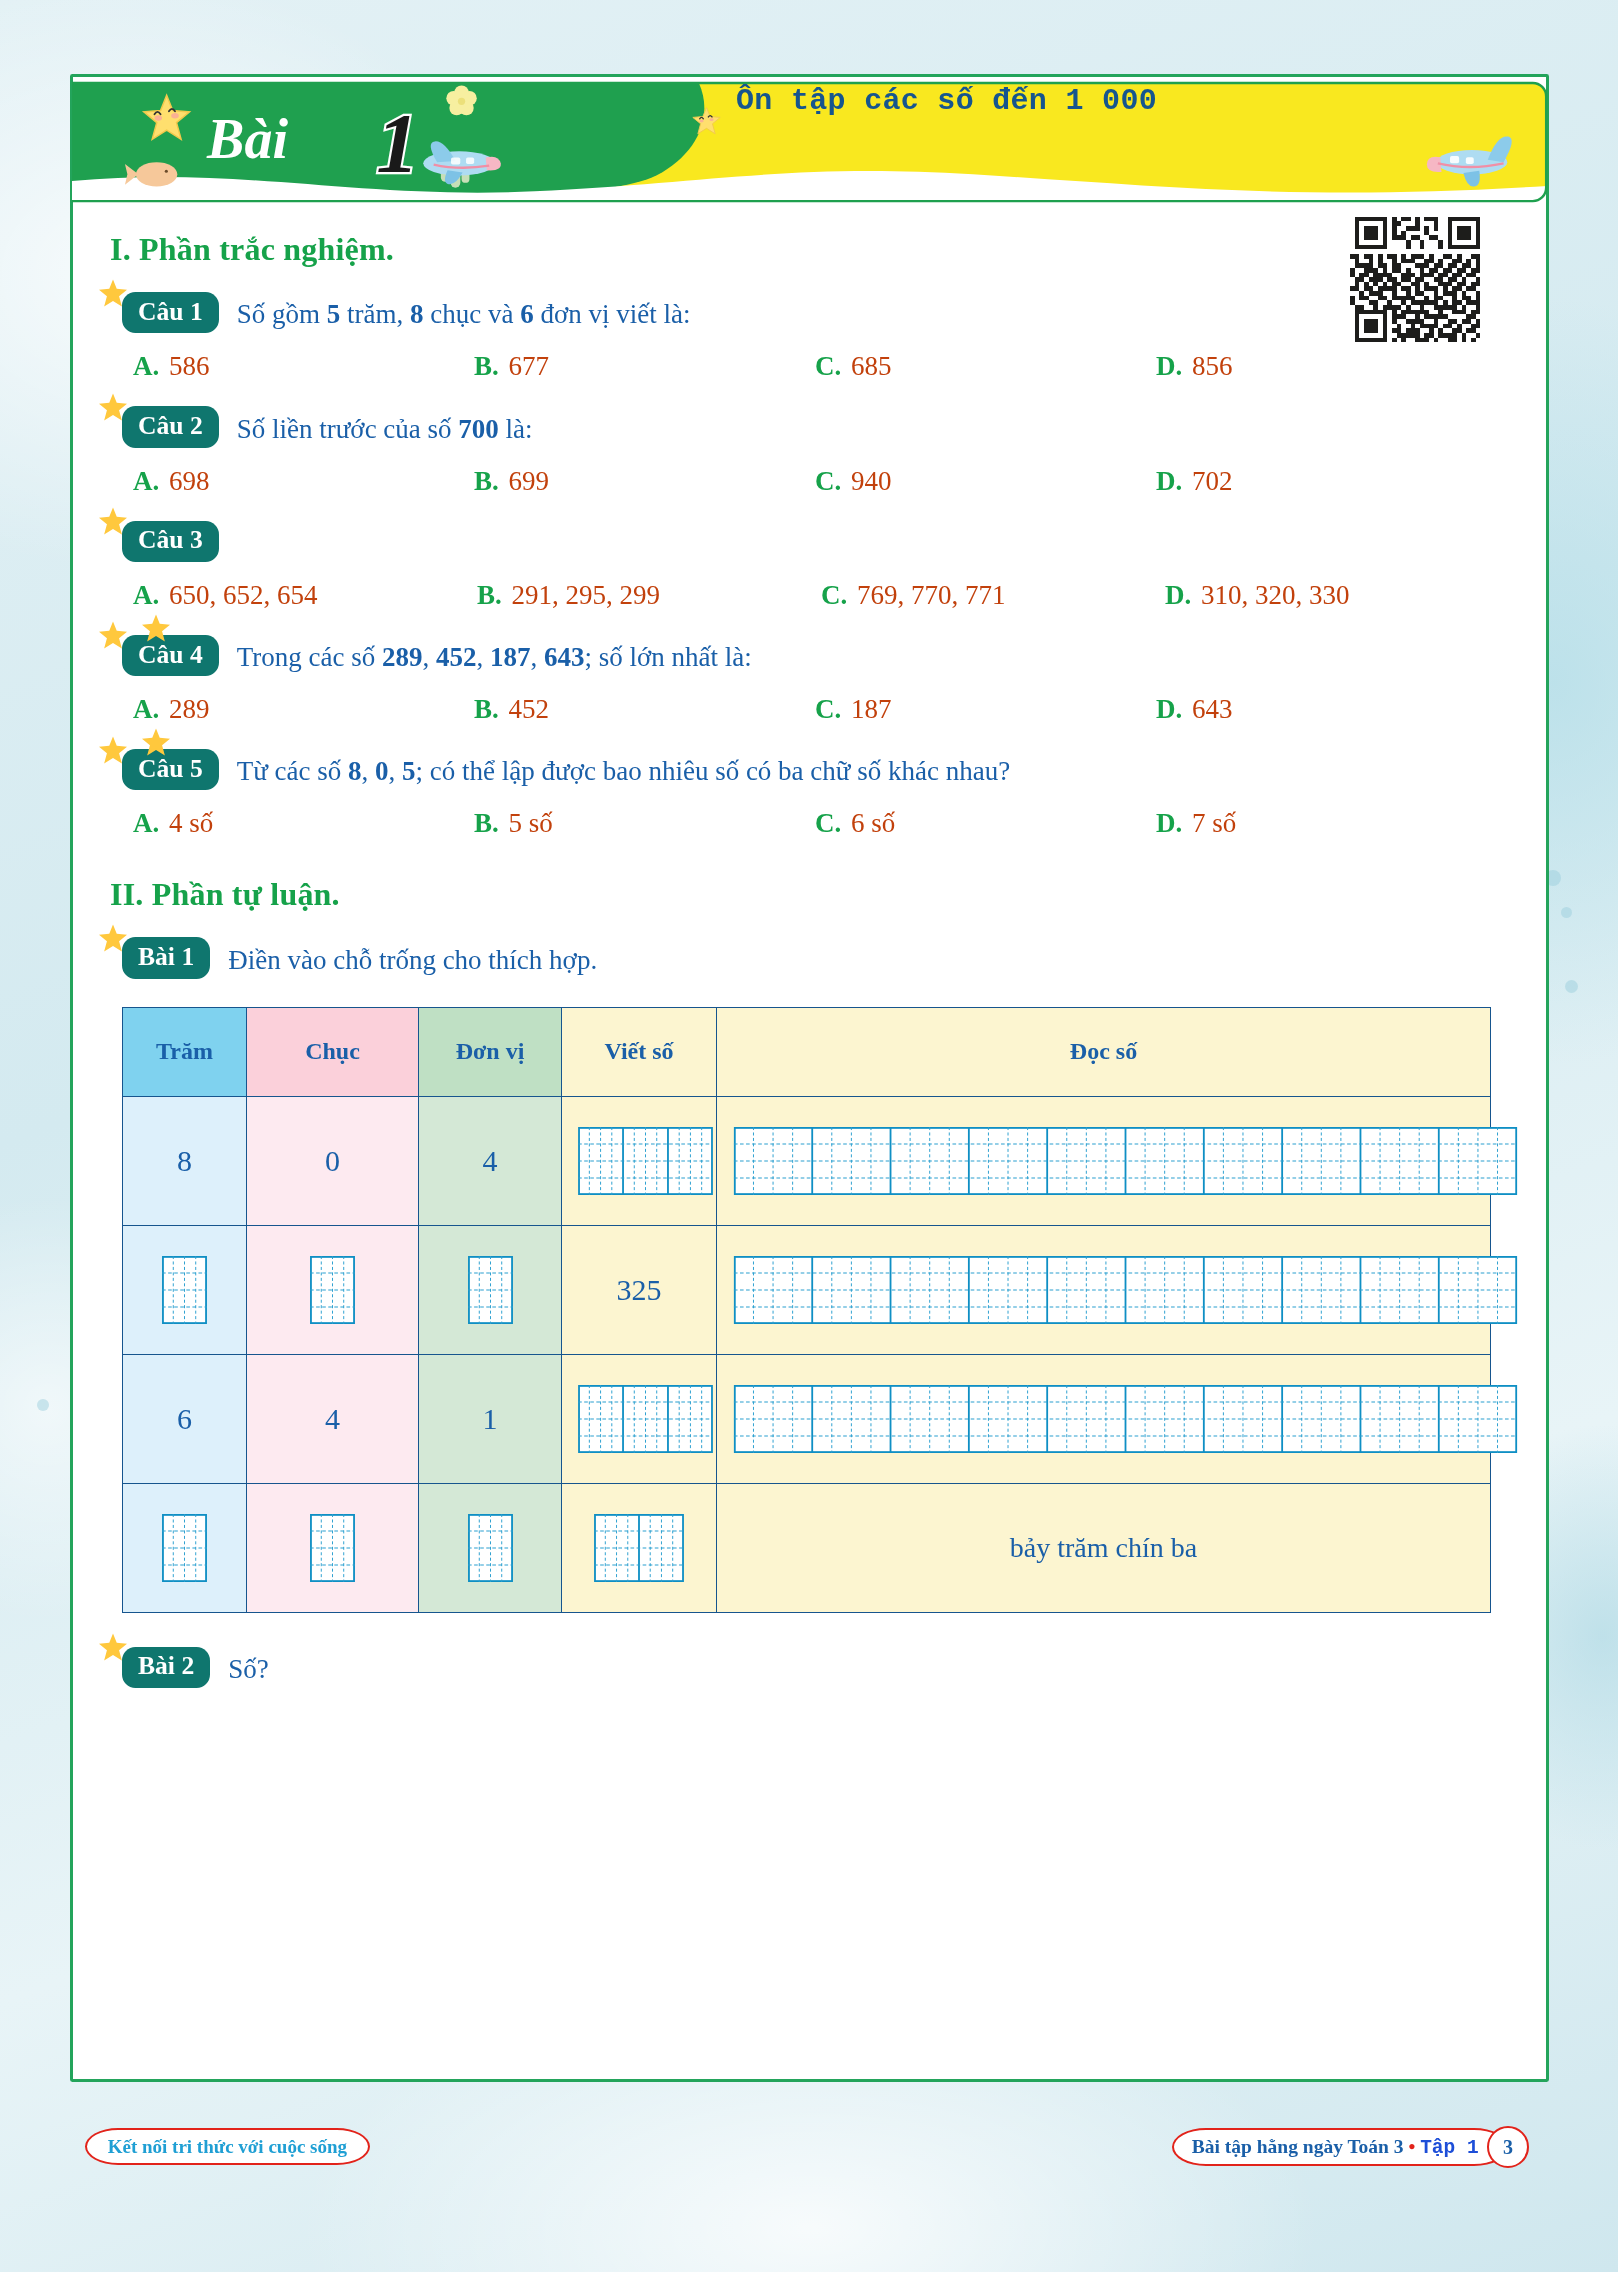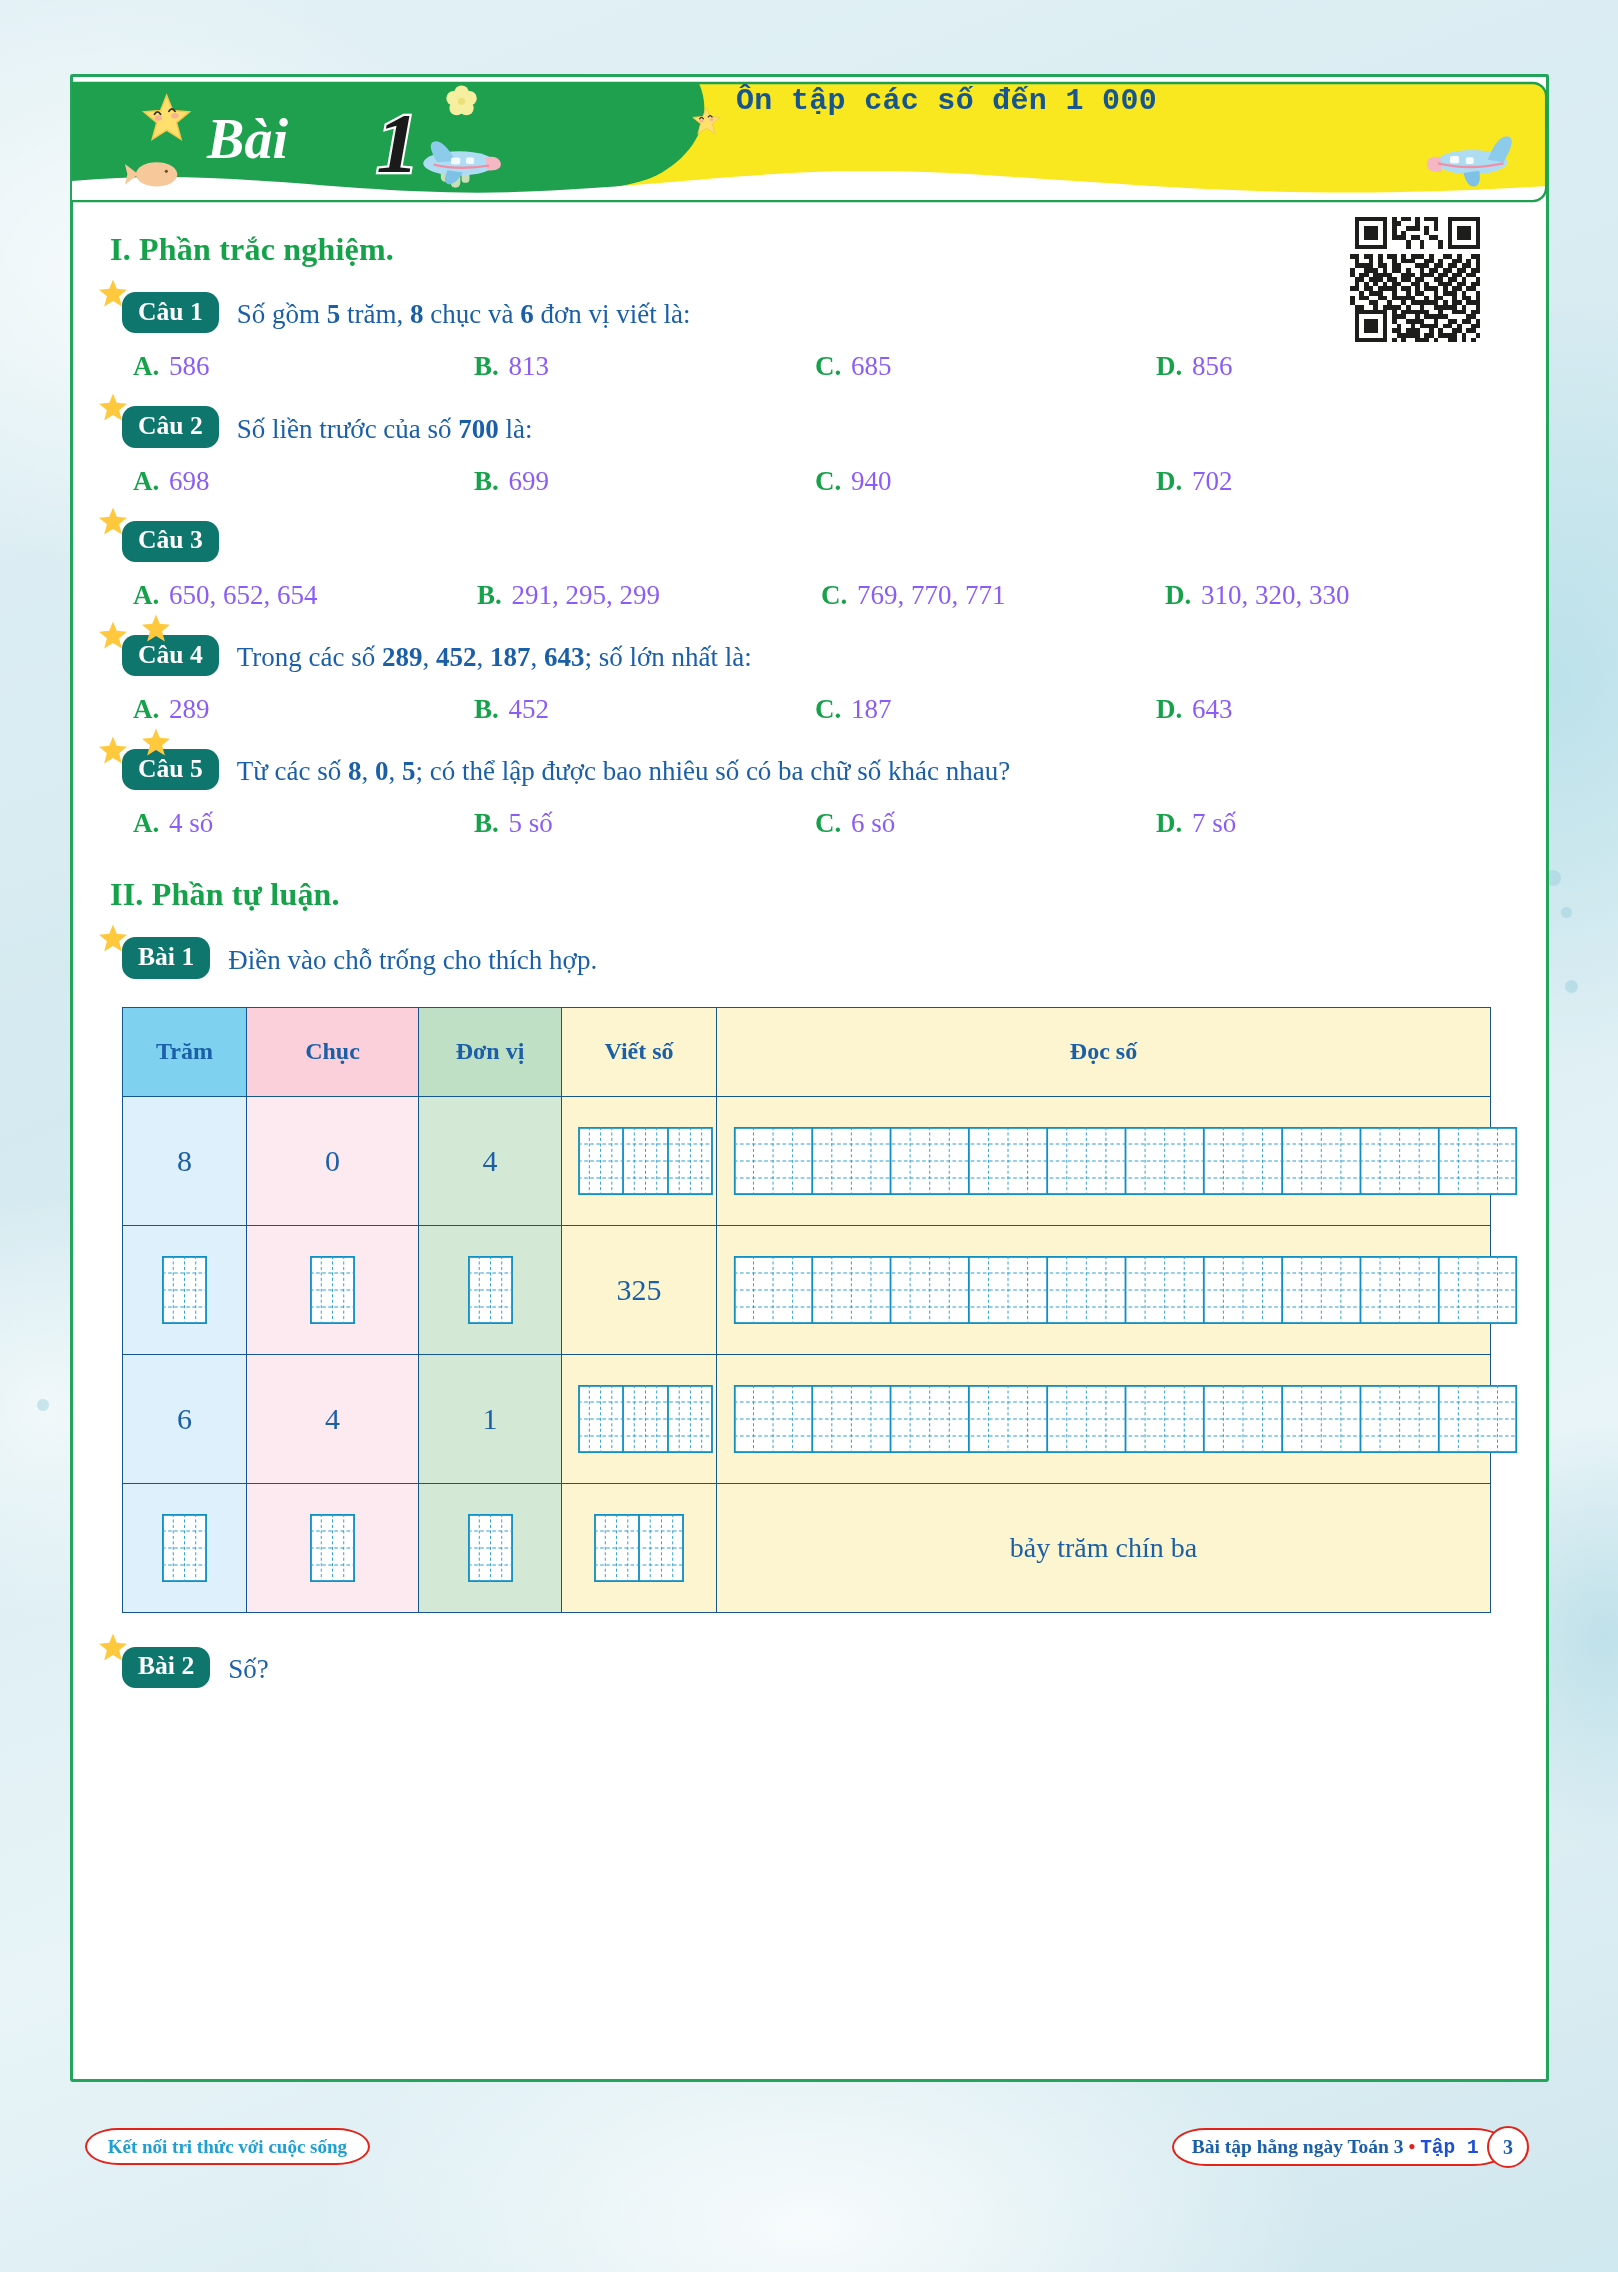--- a/index.html
+++ b/index.html
@@ -62,21 +62,21 @@
   .star.s2{left:32px;top:-20.7px;}
   .qtext{
     font-size:27px;color:#1a5fa8;margin-left:18px;padding-top:7.3px;
     line-height:1.15;
   }
   .qtext b{font-weight:bold;}
   
   .opts{display:flex;margin-top:18px;padding-left:23px;}
   .opt{display:flex;align-items:baseline;font-size:27px;}
   .opt .let{color:#16a24a;font-weight:bold;margin-right:9.7px;}
-  .opt .val{color:#8b5cf6;}
+  .opt .val{color:#c2410c;}
   .opts.w4 .opt{width:341px;}
   .opts.w4long .opt{width:356px;}
   
   .tbl{
     margin-top:28px;margin-left:12px;width:1369px;
     border-collapse:collapse;table-layout:fixed;
   }
   .tbl td,.tbl th{
     border:1.8px solid #16558e;padding:16px;vertical-align:middle;text-align:center;
   }
@@ -405,21 +405,21 @@
           </svg><span class="badge">Câu 1</span></div>
         <div class="qtext">Số gồm <b>5</b> trăm, <b>8</b> chục và <b>6</b> đơn vị viết là:</div>
       </div>
       <div class="opts w4">
         <div class="opt">
           <span class="let">A.</span>
           <span class="val">586</span>
         </div>
         <div class="opt">
           <span class="let">B.</span>
-          <span class="val">813</span>
+          <span class="val">677</span>
         </div>
         <div class="opt">
           <span class="let">C.</span>
           <span class="val">685</span>
         </div>
         <div class="opt">
           <span class="let">D.</span>
           <span class="val">856</span>
         </div>
       </div>

